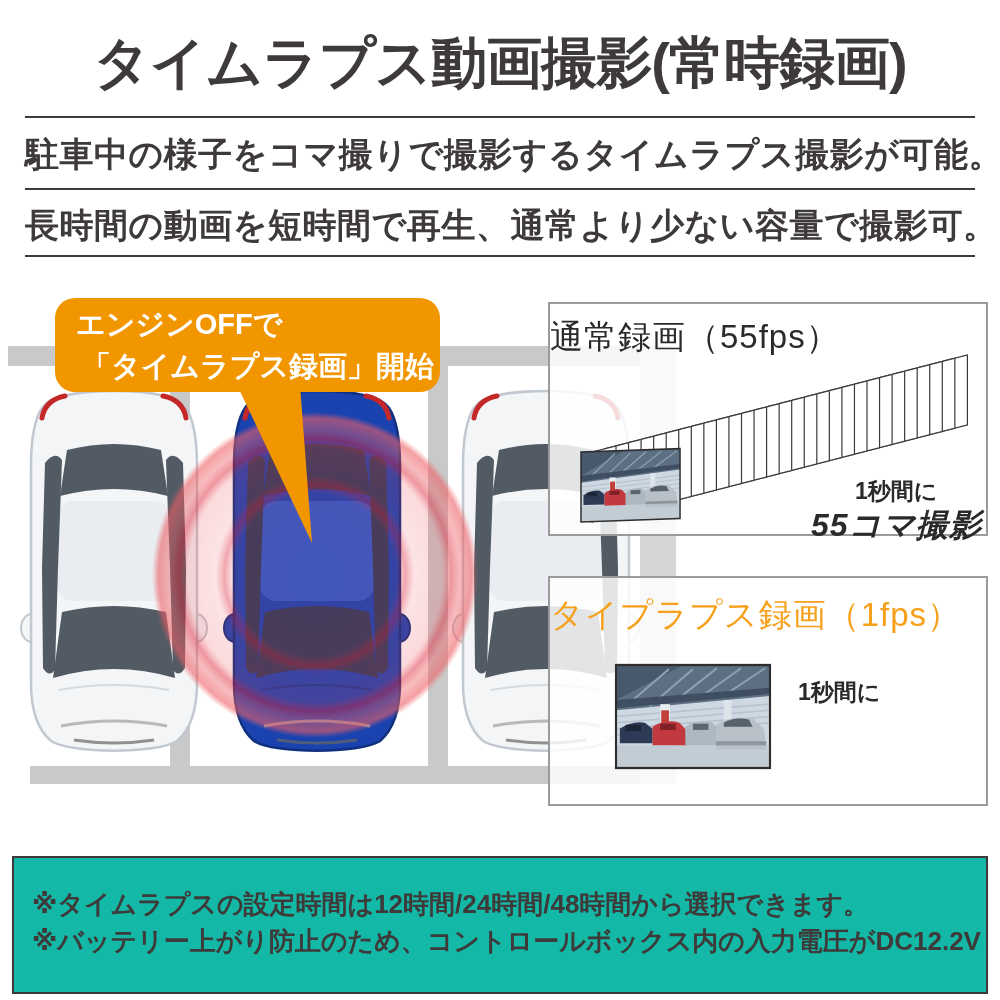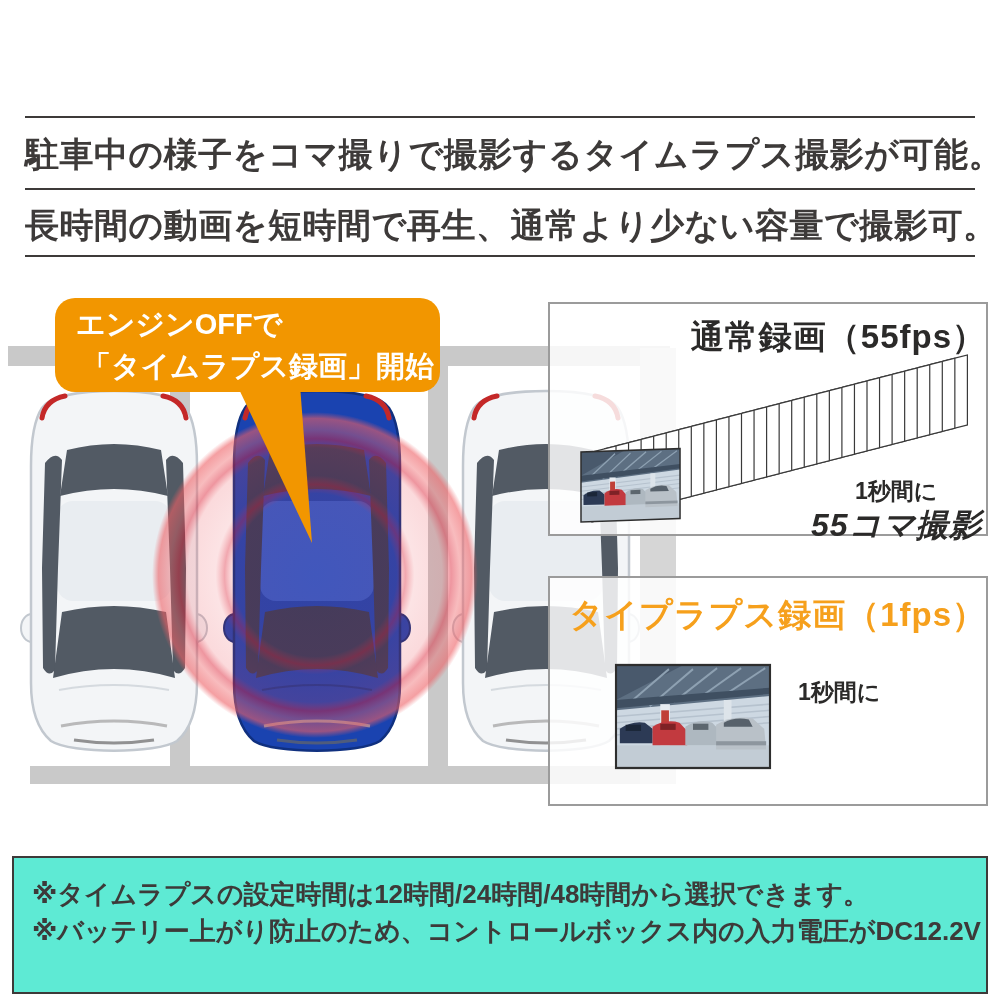--- a/index.html
+++ b/index.html
@@ -25,46 +25,47 @@
   .svg-main{position:absolute;left:0;top:0;width:1000px;height:1000px;z-index:1;}
   .svg-overlay{position:absolute;left:0;top:0;width:1000px;height:1000px;z-index:3;pointer-events:none;}
   
   .info-box{
     position:absolute;left:548px;width:440px;background:rgba(255,255,255,.84);
     border:2px solid var(--box-border,#9b9b9b);box-sizing:border-box;z-index:2;
   }
   .box-normal{top:302px;height:234px;}
   .box-lapse{top:576px;height:230px;}
   .box-title{
-    width:100%;text-align:right;font-size:33px;font-weight:700;margin-top:11px;
+    width:100%;text-align:left;font-size:33px;font-weight:400;margin-top:11px;
     letter-spacing:1px;color:#2b2a29;white-space:nowrap;
   }
   .box-title.orange{color:var(--orange-text);font-size:33px;margin-top:15px;}
   .cap{position:absolute;white-space:nowrap;text-align:right;}
   .cap-small{font-size:23px;font-weight:700;color:#2b2a29;}
   .cap-big{font-size:32px;font-weight:800;color:#2b2a29;letter-spacing:1px;}
   .cap-big.orange{color:var(--orange-text);}
   .box-normal .cap-small{left:305px;top:172px;}
   .box-normal .cap-big{left:261px;top:200px;font-style:italic;}
   .box-lapse .cap-small{left:248px;top:99px;}
   .box-lapse .cap-big{left:247px;top:130px;}
   
   .notes{
     position:absolute;left:12px;top:856px;width:976px;height:138px;
-    border:2px solid var(--text);box-sizing:border-box;z-index:2;background:#5eead4;
-    padding:18px 0 0 18px;
+    border:2px solid var(--text);box-sizing:border-box;z-index:2;background:#14b8a6;
+    padding:28px 0 0 18px;
   }
   .note-line{font-size:26px;font-weight:700;color:var(--text);line-height:37px;white-space:nowrap;}
   .note-line.indent{padding-left:10px;}
 </style>
 </head>
 <body>
 
 <div class="stage">
 
+  <div class="page-title">タイムラプス動画撮影(常時録画)</div>
   <div class="rule rule1"></div>
   <div class="sub-line sub1">駐車中の様子をコマ撮りで撮影するタイムラプス撮影が可能。</div>
   <div class="rule rule2"></div>
   <div class="sub-line sub2">長時間の動画を短時間で再生、通常より少ない容量で撮影可。</div>
   <div class="rule rule3"></div>
 
   <svg class="svg-main" viewBox="0 0 1000 1000">
     <defs>
       <symbol id="car" viewBox="0 0 170 370" overflow="visible">
 

